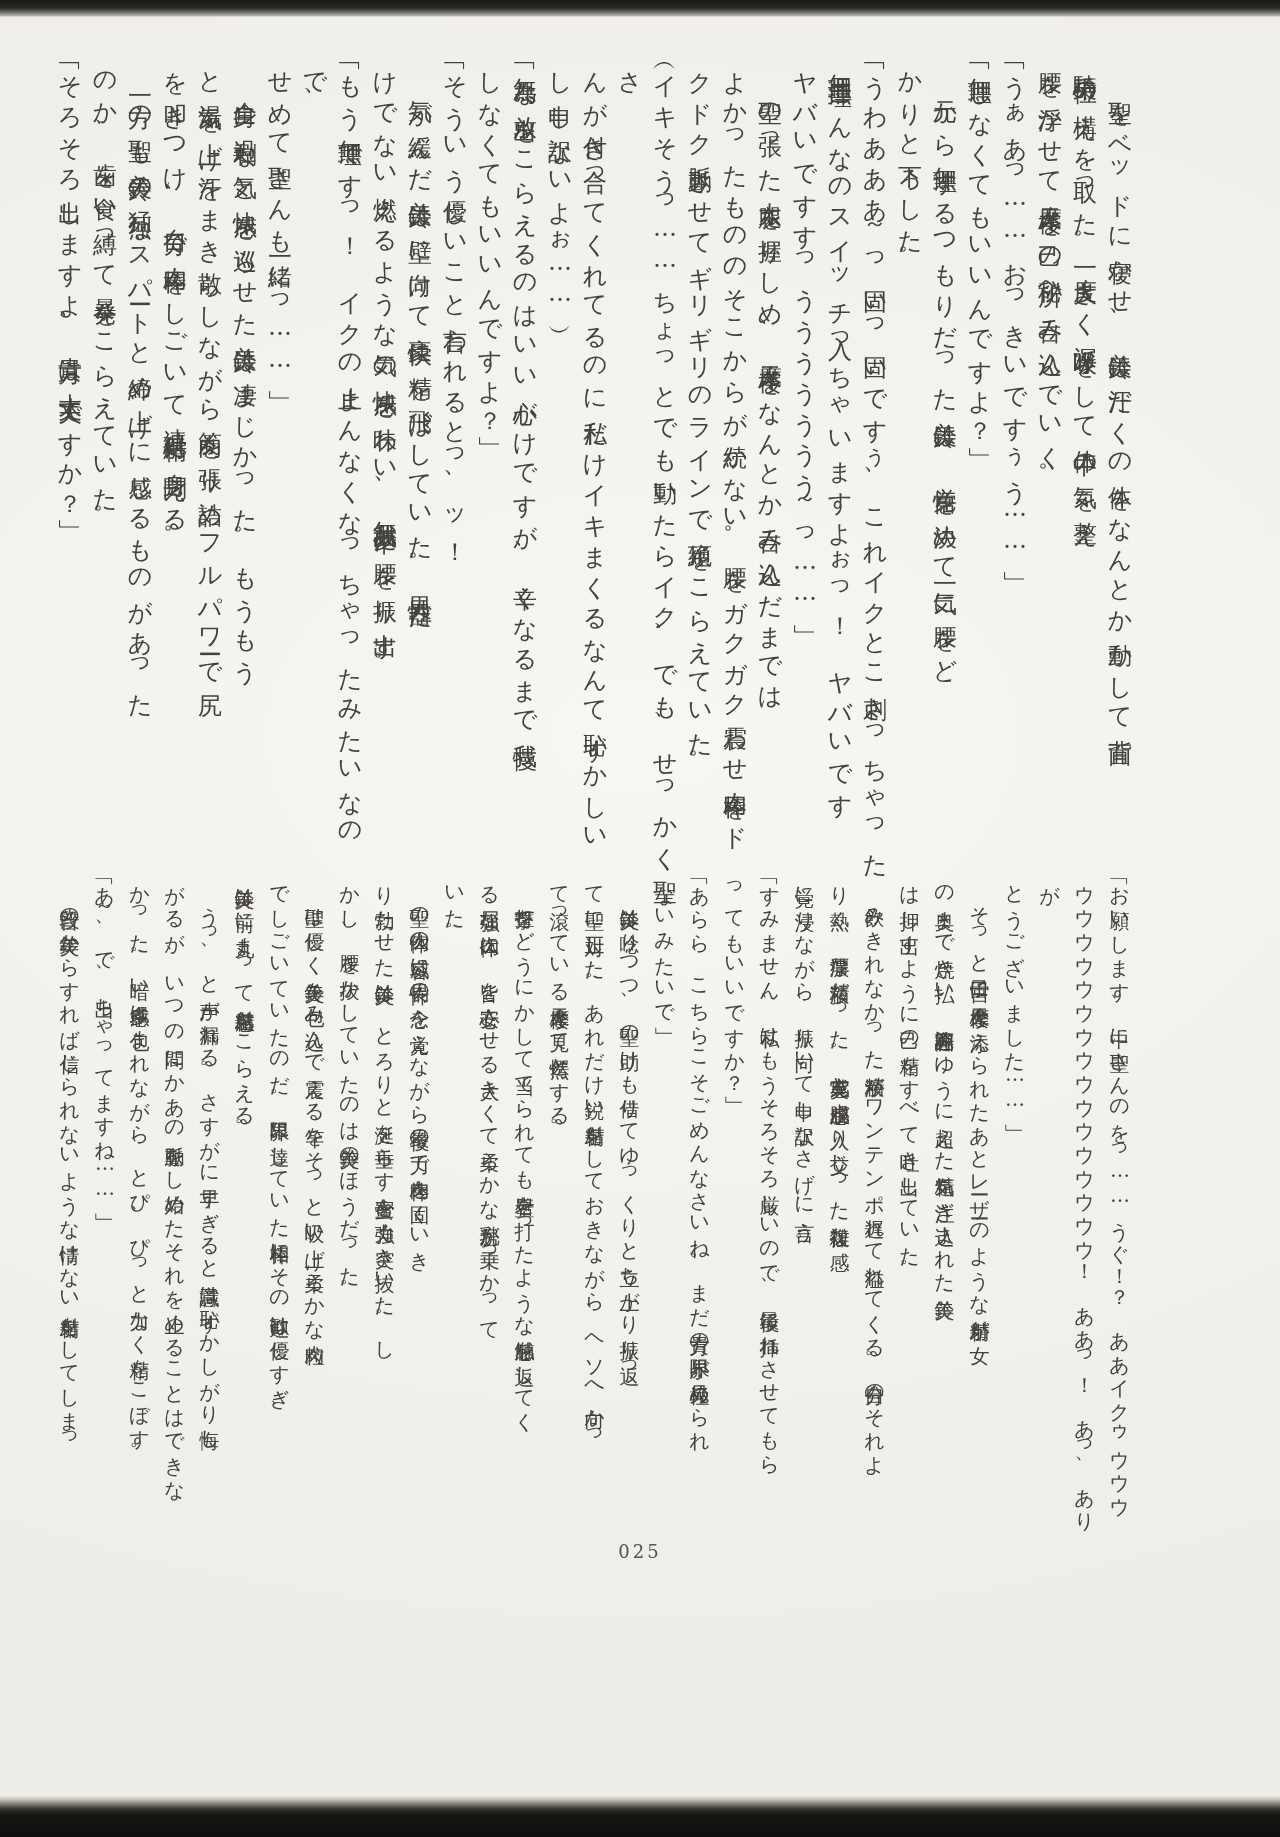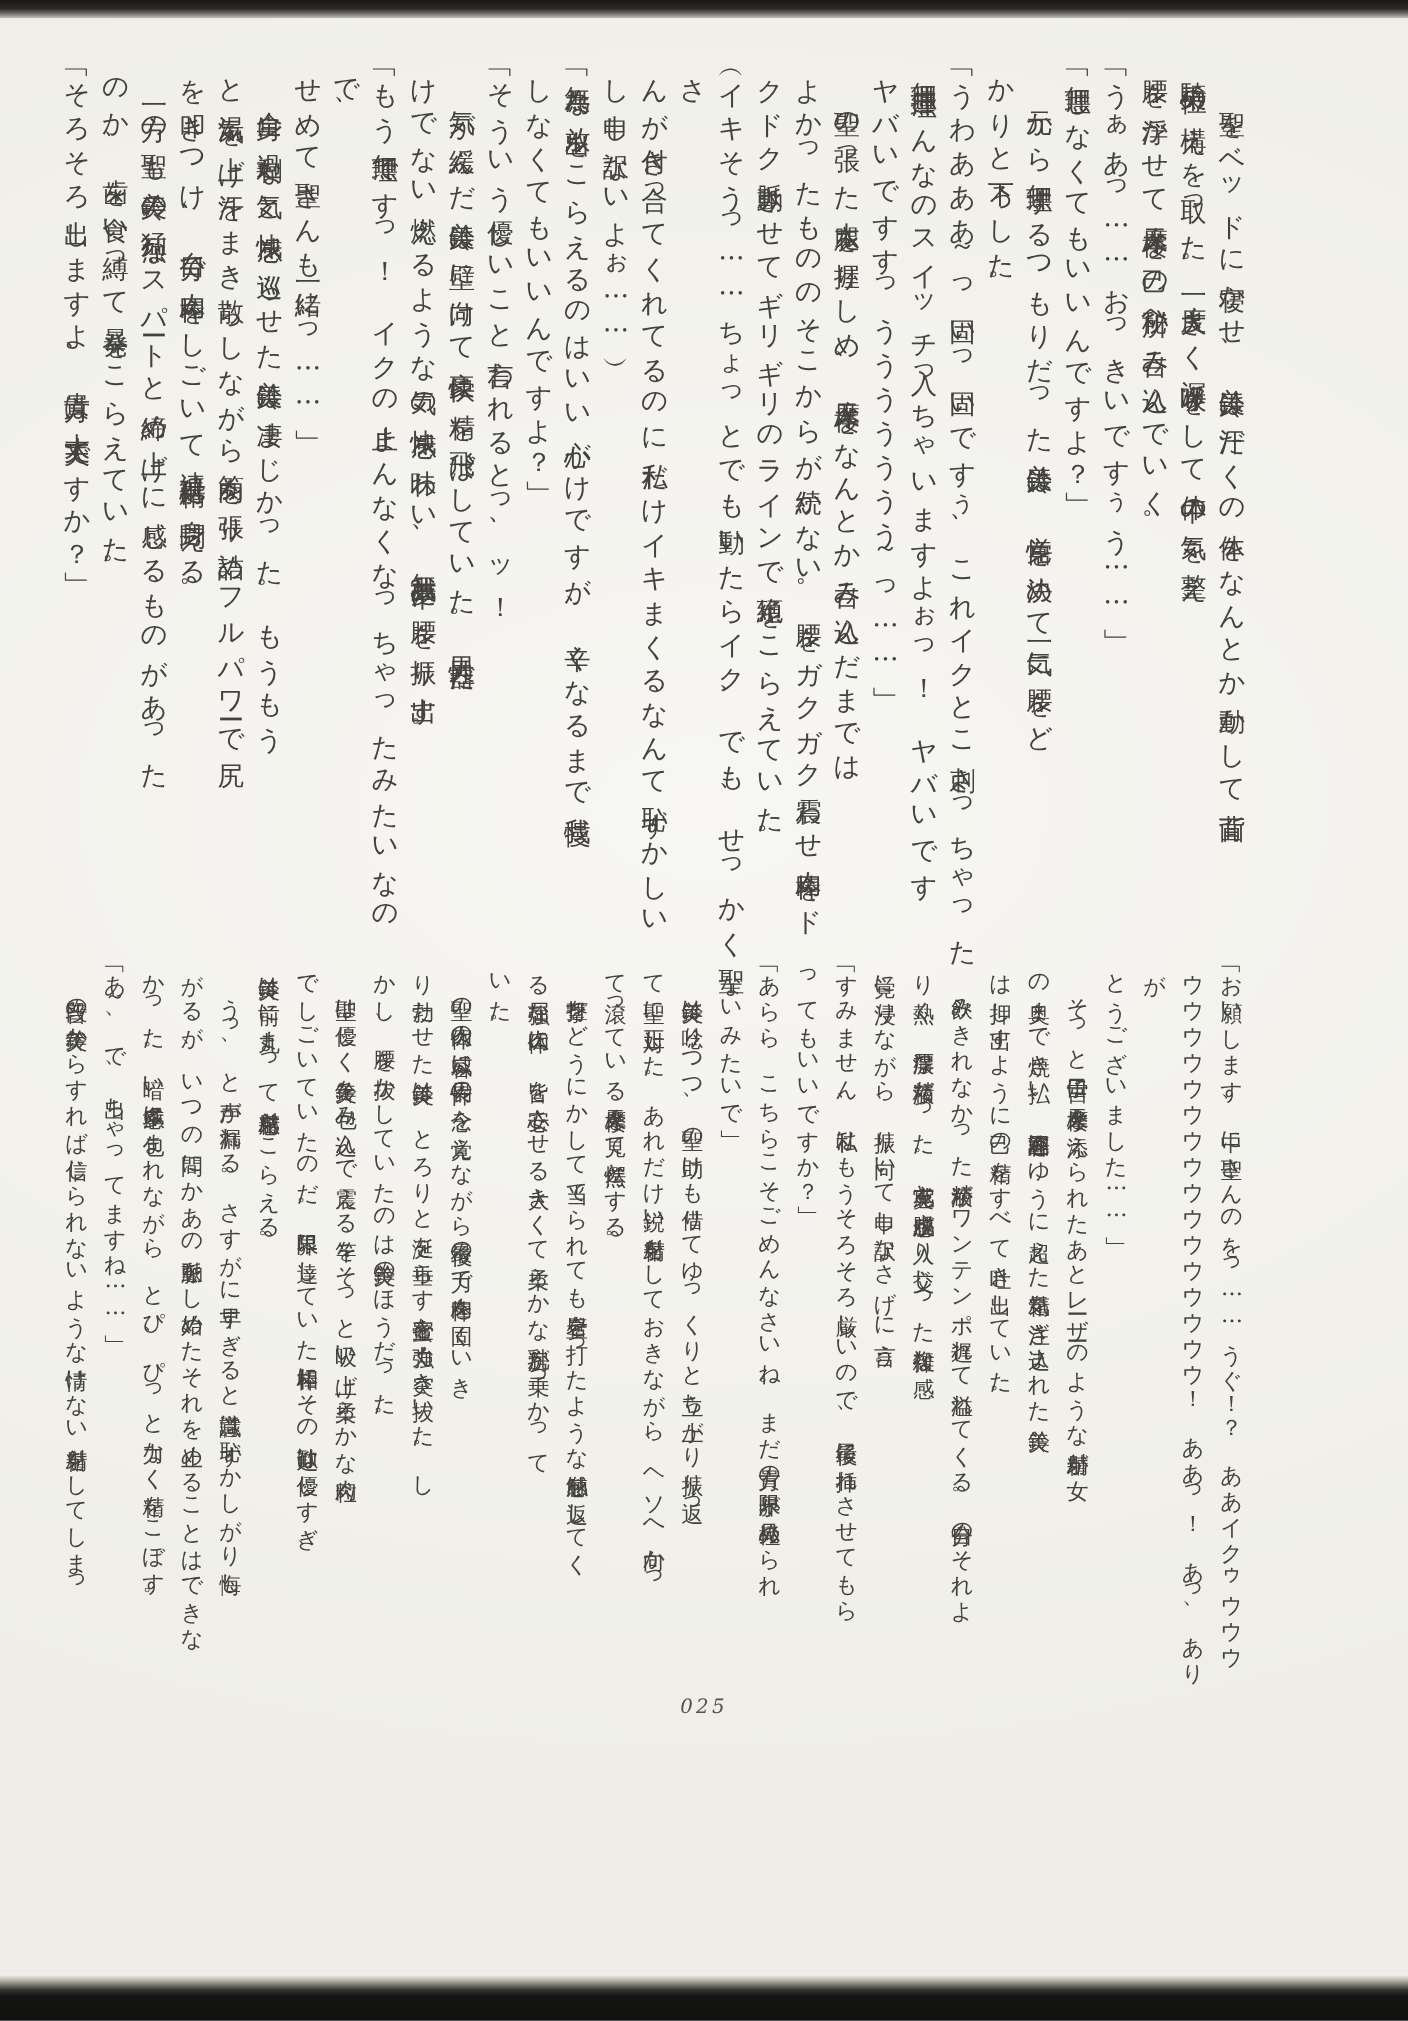--- a/index.html
+++ b/index.html
@@ -46,21 +46,20 @@
     line-height:35px;
     letter-spacing:0.9px;
   }
   .page-number{
     position:absolute;
     top:1541px;left:0;width:1280px;
     text-align:center;
     font-size:18px;
     letter-spacing:3px;
     color:#54524d;
-    font-style:italic;
   }
 </style>
 </head>
 <body>
 
 <div class="page-inner">
   <div class="vtext band-top">　聖をベッドに寝かせ、美鈴は汗だくの体をなんとか動かして背面
 騎乗位の構えを取った。一度大きく深呼吸をして体中の気を整え、
 腰を浮かせて摩天楼を己の秘所へ呑み込んでいく。
 「うぁあっ……おっきいですぅう……」

